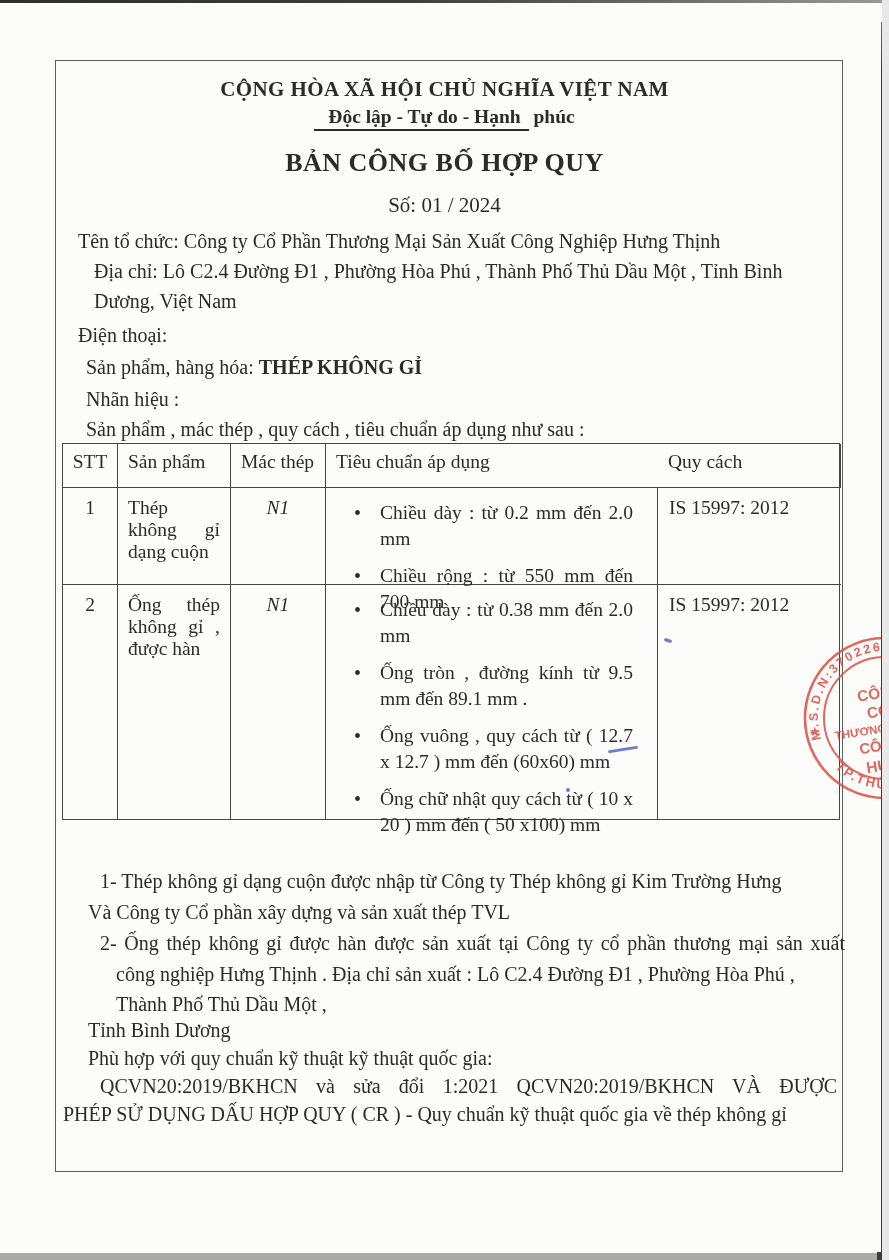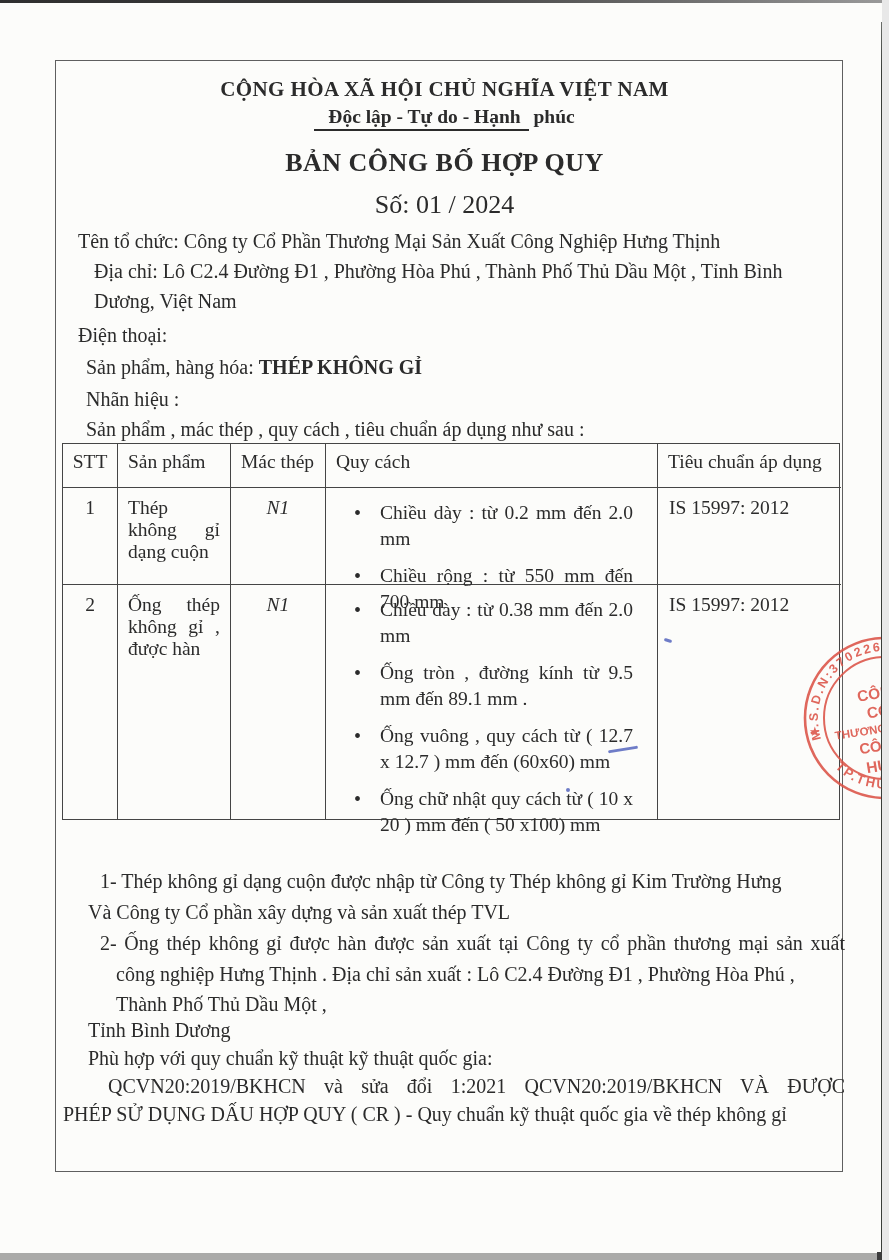--- a/index.html
+++ b/index.html
@@ -21,21 +21,21 @@
   .scan-bottom-corner{position:absolute;left:877px;top:1252px;width:12px;height:8px;background:#3c3c3c;}
   
   .frame{position:absolute;left:55px;top:60px;width:788px;height:1112px;
     border:1.6px solid #5f5f5f;box-sizing:border-box;}
   .line{position:absolute;font-size:20px;line-height:30px;white-space:nowrap;}
   .centered{left:0;width:889px;text-align:center;white-space:nowrap;}
   .hdr1{top:74px;font-weight:bold;font-size:21px;letter-spacing:.4px;}
   .hdr2{top:102px;font-weight:bold;font-size:19.5px;}
   .hdr2 .ul{border-bottom:2px solid #2b2b2b;padding:0 8px 2px 14px;}
   .doc-title{top:148px;font-weight:bold;font-size:26px;letter-spacing:.5px;}
-  .doc-num{top:190px;font-size:26px;}
+  .doc-num{top:190px;font-size:21px;}
   .wrapblock{position:absolute;font-size:20px;line-height:30px;}
   
   .spec-table{position:absolute;left:62px;top:443px;width:778px;
     display:grid;grid-template-columns:55px 113px 95px 332px 183px;
     grid-template-rows:44px 97px 234px;
     border:1.6px solid #454545;box-sizing:border-box;font-size:19.5px;}
   .cell{border-right:1.4px solid #454545;border-bottom:1.4px solid #454545;
     box-sizing:border-box;padding:6px 10px;}
   .cell.last-col{border-right:none;}
   .cell.last-row{border-bottom:none;}
@@ -74,22 +74,22 @@
   <div class="line" style="left:78px;top:320px;">Điện thoại:</div>
   <div class="line" style="left:86px;top:352px;"><span>Sản phẩm, hàng hóa: </span><b>THÉP KHÔNG GỈ</b></div>
   <div class="line" style="left:86px;top:384px;">Nhãn hiệu :</div>
   <div class="line" style="left:86px;top:414px;">Sản phẩm , mác thép , quy cách , tiêu chuẩn áp dụng như sau :</div>
 
   <div class="spec-table">
 
     <div class="cell hd c-stt">STT</div>
     <div class="cell hd">Sản phẩm</div>
     <div class="cell hd">Mác thép</div>
+    <div class="cell hd last-col">Tiêu chuẩn áp dụng</div>
     <div class="cell hd">Quy cách</div>
-    <div class="cell hd last-col">Tiêu chuẩn áp dụng</div>
 
     <div class="cell c-stt" style="padding-top:9px;">1</div>
     <div class="cell c-prod">Thép không gỉ dạng cuộn</div>
     <div class="cell c-grade" style="padding-top:9px;">N1</div>
     <div class="cell">
       <ul class="spec-list">
         <li>Chiều dày : từ 0.2 mm đến 2.0 mm</li>
         <li>Chiều rộng : từ 550 mm đến 700 mm</li>
       </ul>
     </div>
@@ -109,21 +109,21 @@
     <div class="cell last-col last-row c-std">IS 15997: 2012</div>
   </div>
 
   <div class="line" style="left:100px;top:866px;">1-  Thép không gỉ dạng cuộn được nhập từ Công ty Thép không gỉ Kim Trường Hưng</div>
   <div class="line" style="left:88px;top:897px;">Và Công ty Cổ phần xây dựng và sản xuất thép TVL</div>
   <div class="line just" style="left:100px;top:928px;width:745px;">2-  Ống thép không gỉ được hàn được sản xuất tại Công ty cổ phần thương mại sản xuất</div>
   <div class="line" style="left:116px;top:959px;">công nghiệp Hưng Thịnh . Địa chỉ sản xuất : Lô C2.4 Đường Đ1 , Phường Hòa Phú ,</div>
   <div class="line" style="left:116px;top:989px;">Thành Phố Thủ Dầu Một ,</div>
   <div class="line" style="left:88px;top:1015px;">Tỉnh Bình Dương</div>
   <div class="line" style="left:88px;top:1043px;">Phù hợp với quy chuẩn kỹ thuật kỹ thuật quốc gia:</div>
-  <div class="line just" style="left:108px;top:1071px;width:737px;">QCVN20:2019/BKHCN và sửa đổi 1:2021 QCVN20:2019/BKHCN VÀ ĐƯỢC</div>
+  <div class="line just" style="left:100px;top:1071px;width:737px;">QCVN20:2019/BKHCN và sửa đổi 1:2021 QCVN20:2019/BKHCN VÀ ĐƯỢC</div>
   <div class="line" style="left:63px;top:1099px;">PHÉP SỬ DỤNG DẤU HỢP QUY ( CR ) -  Quy chuẩn kỹ thuật quốc gia về thép không gỉ</div>
 
   <div class="pen-mark" style="left:608px;top:748px;width:30px;height:3px;transform:rotate(-9deg);"></div>
   <div class="pen-mark" style="left:566px;top:788px;width:4px;height:4px;"></div>
   <div class="pen-mark" style="left:664px;top:639px;width:8px;height:3px;transform:rotate(18deg);"></div>
 
   <svg class="stamp" viewBox="0 0 230 230" xmlns="http://www.w3.org/2000/svg">
     <defs>
       <path id="arcTop" d="M 47,133 A 67,67 0 1 1 176,121" fill="none"></path>
       <path id="arcBot" d="M 56,155 A 70,70 0 0 0 164,155" fill="none"></path>

